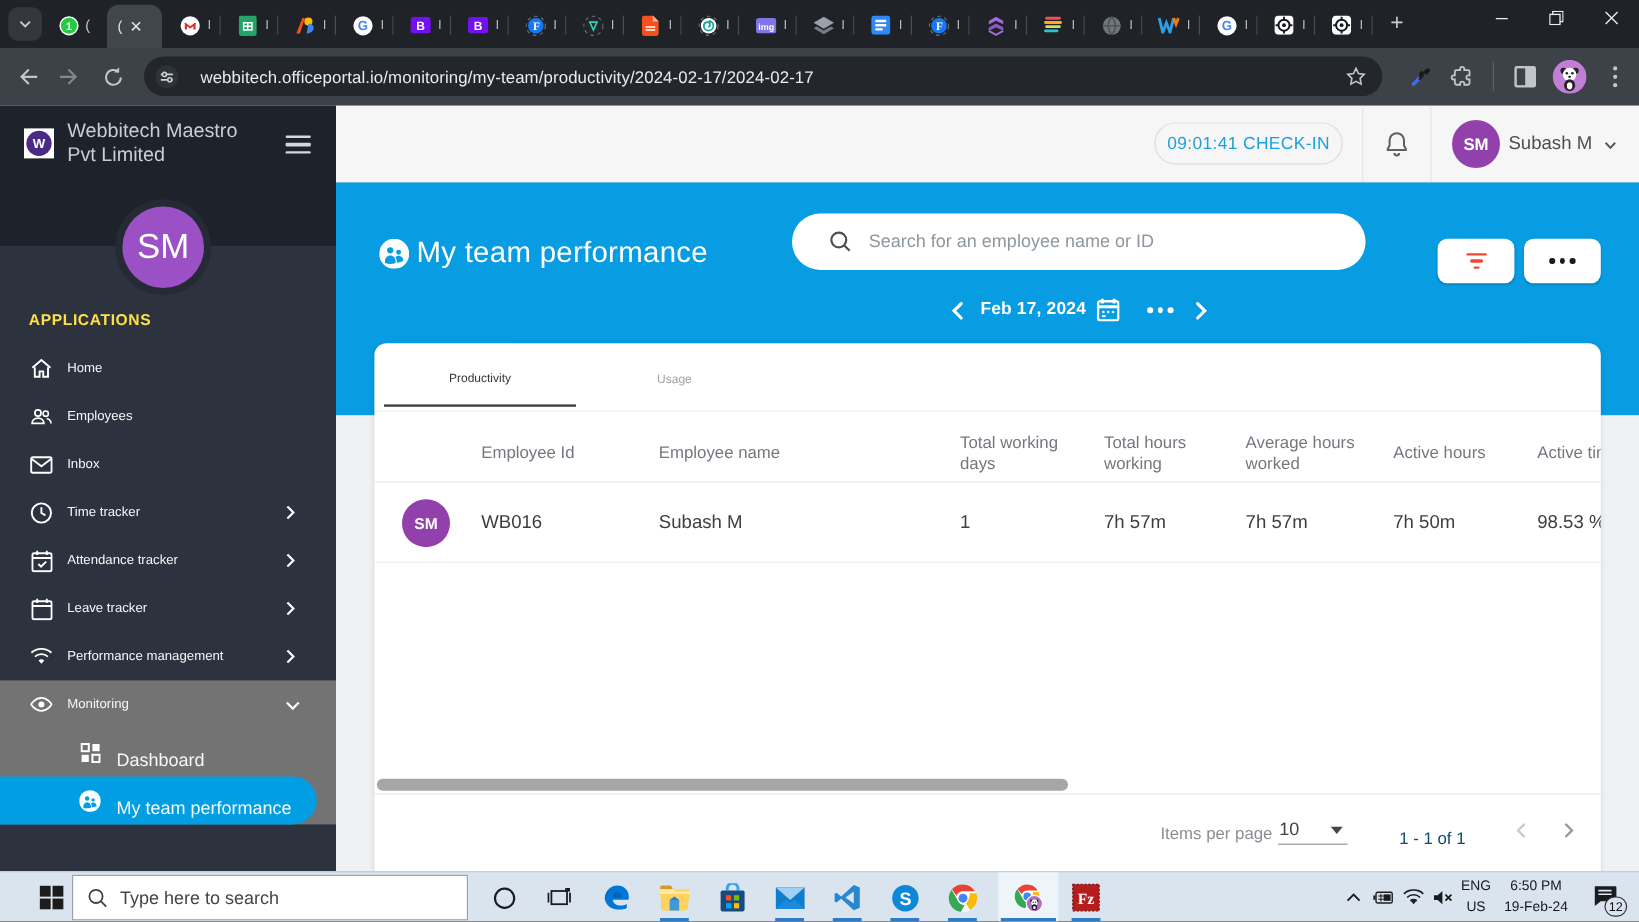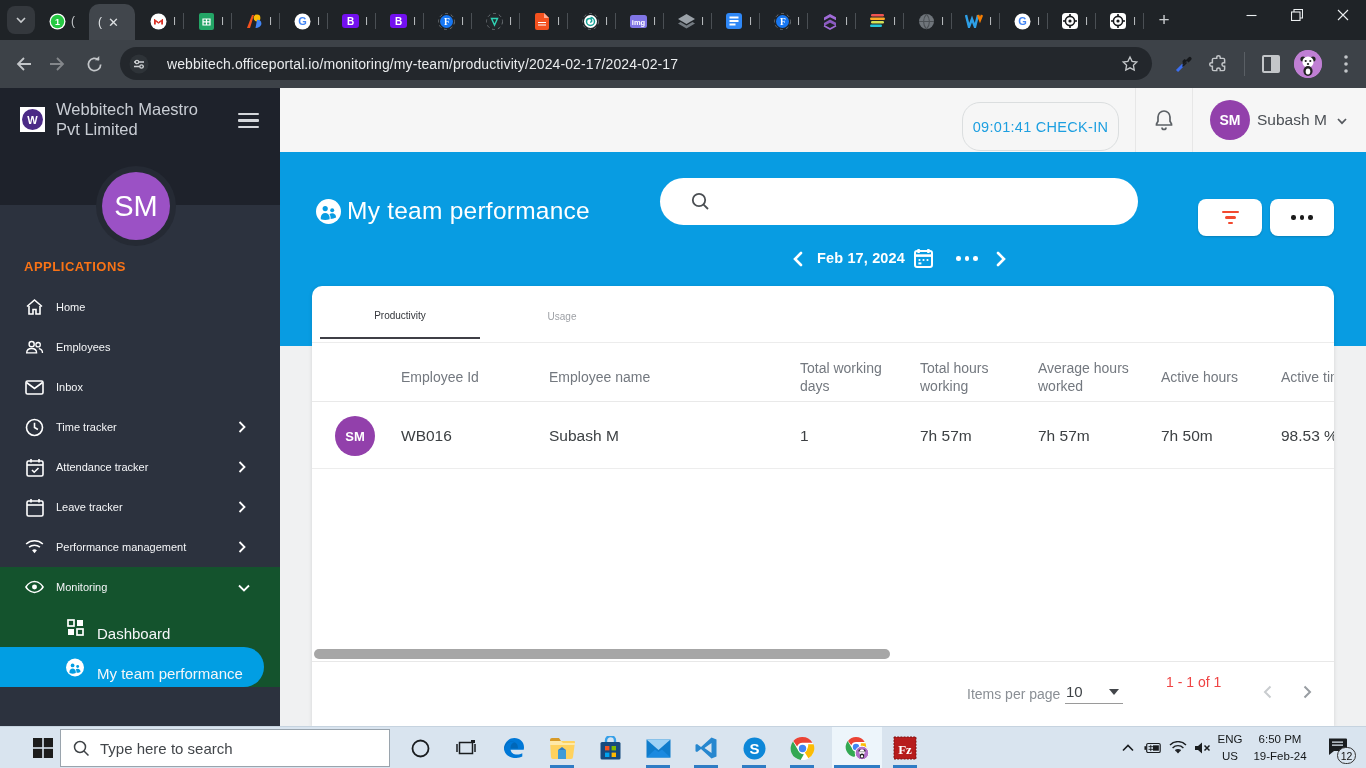--- a/index.html
+++ b/index.html
@@ -38,35 +38,35 @@
   
   .sidebar { position:absolute; left:0; top:0; width:280px; height:638px; background:#2c323e; }
   .sidebar-top { position:absolute; left:0; top:0; width:280px; height:117px; background:#1e222b; }
   .logo-box { position:absolute; left:20px; top:19px; width:25px; height:25px; background:#fff; display:flex; align-items:center; justify-content:center; }
   .logo-circle { width:21px; height:21px; border-radius:50%; background:#4b2a86; color:#fff; display:flex; align-items:center; justify-content:center; font-size:11px; font-weight:bold; }
   .company-name { position:absolute; left:56px; top:11px; width:170px; color:#c9cdd4; font-size:16.5px; line-height:20px; font-weight:400; }
   .hamburger { position:absolute; left:238px; top:25px; width:21px; height:15px; display:flex; flex-direction:column; justify-content:space-between; }
   .hamburger div { height:2.4px; background:#d4d7db; border-radius:1px; }
   .side-avatar { position:absolute; left:96px; top:78px; width:80px; height:80px; border-radius:50%; background:#252a34; display:flex; align-items:center; justify-content:center; }
   .side-avatar-inner { width:68px; height:68px; border-radius:50%; background:#9b51c5; color:#fff; font-size:29px; display:flex; align-items:center; justify-content:center; }
-  .apps-label { position:absolute; left:24px; top:171px; color:#f97316; font-size:13px; font-weight:bold; letter-spacing:0.04em; }
+  .apps-label { position:absolute; left:24px; top:171px; color:#fde047; font-size:13px; font-weight:bold; letter-spacing:0.04em; }
   .nav { position:absolute; left:0; top:199px; width:280px; }
   .nav-item { position:relative; height:40px; display:flex; align-items:center; color:#f5f6f8; font-size:11px; }
   .nav-item .nicon { position:absolute; left:25px; width:19px; height:19px; display:flex; align-items:center; justify-content:center; }
   .nav-item .nlabel { position:absolute; left:56px; white-space:nowrap; }
   .nav-item .nchev { position:absolute; left:238px; width:12px; height:12px; }
-  .nav-group { background:#14532d; }
+  .nav-group { background:#737373; }
   .nav-sub { position:relative; height:40px; display:flex; align-items:center; color:#f5f6f8; font-size:15px; }
   .nav-sub .nicon { position:absolute; left:66px; width:18px; height:18px; display:flex; align-items:center; justify-content:center; }
   .nav-sub .nlabel { position:absolute; left:97px; white-space:nowrap;margin-top:13px; }
   .nav-sub.active { background:#019ee3; width:264px; border-radius:0 22px 22px 0; }
 
   
   .appheader { position:absolute; left:280px; top:0; width:1086px; height:64px; background:#f6f6f6; }
-  .checkin-pill { position:absolute; left:682px; top:14px; width:157px; height:49px; border:1px solid #dbdedf; border-radius:18px; display:flex; align-items:center; justify-content:center; color:#1d9fe0; font-size:14.5px; letter-spacing:0.02em; }
+  .checkin-pill { position:absolute; left:682px; top:14px; width:157px; height:35px; border:1px solid #dbdedf; border-radius:18px; display:flex; align-items:center; justify-content:center; color:#1d9fe0; font-size:14.5px; letter-spacing:0.02em; }
   .hdr-div1 { position:absolute; left:855px; top:0; width:1px; height:64px; background:#e7e7e7; }
   .hdr-div2 { position:absolute; left:912px; top:0; width:1px; height:64px; background:#e7e7e7; }
   .bell-wrap { position:absolute; left:872px; top:20px; width:24px; height:24px; }
   .hdr-avatar { position:absolute; left:930px; top:12px; width:40px; height:40px; border-radius:50%; background:#9240ab; color:#fff; font-size:14px; display:flex; align-items:center; justify-content:center; font-weight:bold; }
   .hdr-user { position:absolute; left:977px; top:23px; color:#4b4f54; font-size:15.5px; }
   .hdr-chev { position:absolute; left:1056px; top:27px; width:12px; height:12px; }
 
   
   .main { position:absolute; left:280px; top:64px; width:1086px; height:574px; background:#f0f1f2; }
   .hero { position:absolute; left:0; top:0; width:1086px; height:194px; background:#089ce2; }
@@ -104,21 +104,21 @@
   .td { position:absolute; top:0; height:66px; display:flex; align-items:center; }
   .row-avatar { position:absolute; left:23px; top:13px; width:40px; height:40px; border-radius:50%; background:#9240ab; color:#fff; font-size:13px; font-weight:bold; display:flex; align-items:center; justify-content:center; }
   .col1 { left:89px; } .col2 { left:237px; } .col3 { left:488px; width:110px; } .col4 { left:608px; width:100px; } .col5 { left:726px; width:110px; } .col6 { left:849px; } .col7 { left:969px; width:60px; white-space:nowrap; }
   .hscroll { position:absolute; left:2px; top:363px; width:576px; height:10px; border-radius:5px; background:#a6a6a6; }
   .card-footline { position:absolute; left:0; top:375px; width:1022px; height:1px; background:#e8e8e8; }
   .cfoot { position:absolute; left:0; top:376px; width:1022px; height:64px; color:#8a8f95; font-size:14px; }
   .ipp-label { position:absolute; left:655px; top:24px; }
   .ipp-select { position:absolute; left:753px; top:18px; width:58px; height:24px; border-bottom:1px solid #9a9a9a; color:#3f4347; font-size:15px; }
   .ipp-val { position:absolute; left:1px; top:3px; }
   .ipp-caret { position:absolute; right:4px; top:9px; width:0; height:0; border-left:5px solid transparent; border-right:5px solid transparent; border-top:6px solid #43464a; }
-  .range-label { position:absolute; left:854px; top:12px; color:#ef4444; }
+  .range-label { position:absolute; left:854px; top:28px; color:#0c4a6e; }
   .pg-prev { position:absolute; left:948px; top:22px; width:16px; height:16px; }
   .pg-next { position:absolute; left:987px; top:22px; width:16px; height:16px; }
 
   
   .taskbar { position:absolute; left:0; top:726px; width:1366px; height:42px; background:#d9e4ef; border-top:1px solid #c6d3df; }
   .tb-start { position:absolute; left:33px; top:11px; width:20px; height:20px; }
   .tb-search { position:absolute; left:60px; top:2px; width:330px; height:38px; background:#fff; border:1px solid #9aa4ad; display:flex; align-items:center; }
   .tb-search .mag { margin-left:12px; width:17px; height:17px; flex:0 0 17px; }
   .tb-search .tbs-text { margin-left:10px; color:#42464a; font-size:15px; }
   .tb-ic { position:absolute; top:8px; width:26px; height:26px; display:flex; align-items:center; justify-content:center; }
@@ -667,20 +667,21 @@
       </div>
       <div class="page-title">My team performance</div>
 
       <div class="searchbar">
         <span class="sic">
           <svg width="19" height="19" viewBox="0 0 19 19">
               <circle cx="8" cy="8" r="6.2" fill="none" stroke="#4a4e52" stroke-width="1.8"></circle>
               <path d="M12.6 12.6L17 17" stroke="#4a4e52" stroke-width="1.8"></path>
             </svg>
         </span>
+        <input type="text" placeholder="Search for an employee name or ID" style="">
       </div>
 
       <div class="btn-white btn-filter">
         <div class="filter-lines">
             <div class="fl1"></div>
             <div class="fl2"></div>
             <div class="fl3"></div>
           </div>
       </div>
       <div class="btn-white btn-more">

